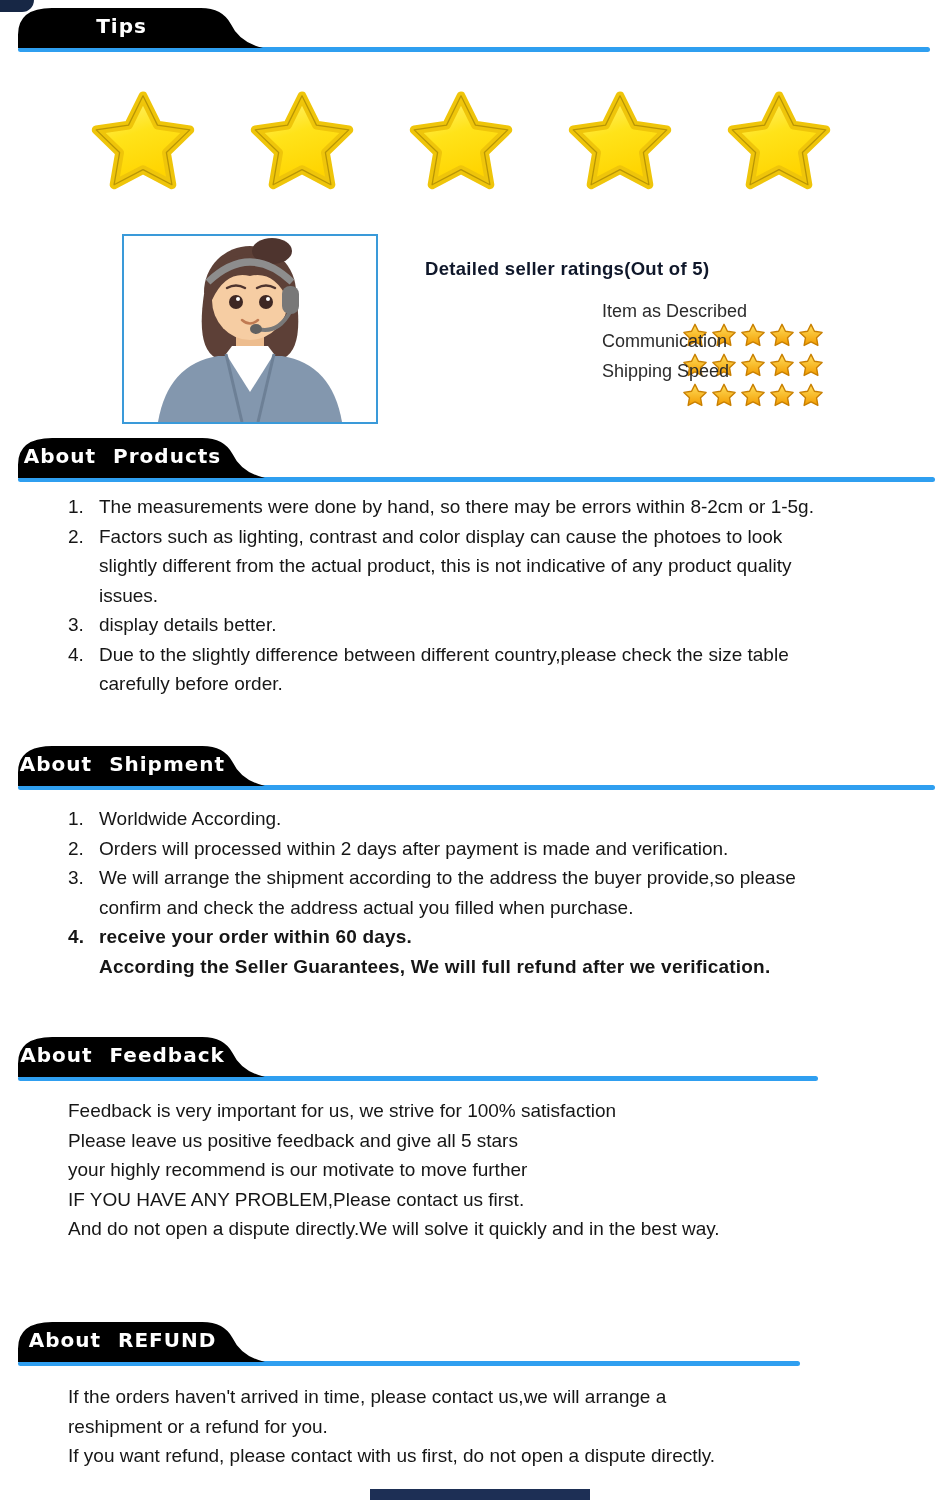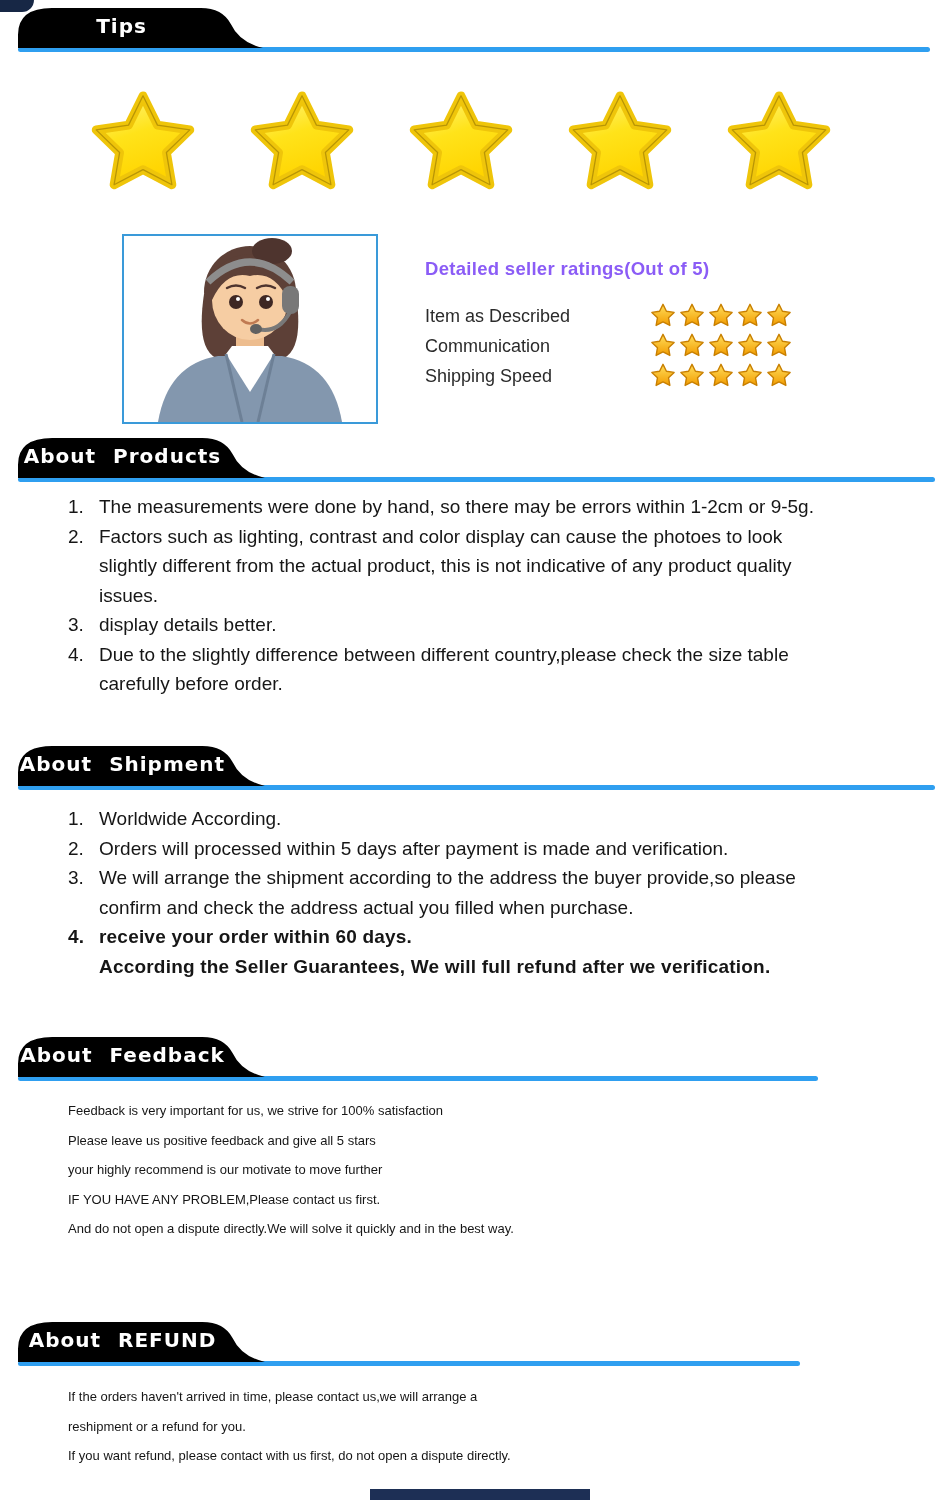--- a/index.html
+++ b/index.html
@@ -27,35 +27,35 @@
 
   
   .hero-stars{position:absolute;left:84px;top:82px;display:flex;gap:41px;}
   .big-star{width:118px;height:126px;}
 
   
   .avatar-box{position:absolute;left:122px;top:234px;width:256px;height:190px;box-sizing:border-box;
               border:2px solid #3a9ad9;background:#fff;}
   .avatar-box svg{width:100%;height:100%;display:block;}
   .ratings{position:absolute;left:425px;top:258px;width:400px;}
-  .r-title{font-size:18.5px;font-weight:bold;color:#8b5cf6;letter-spacing:.3px;}
+  .r-title{font-size:18.5px;font-weight:bold;color:#0f172a;letter-spacing:.3px;}
   .r-rows{margin-top:21px;}
-  .r-row{display:flex;align-items:center;height:30px;}
+  .r-row{display:flex;align-items:flex-end;height:30px;flex-direction:column;}
   .r-label{width:223px;font-size:18px;color:#2b2b2b;}
   .r-stars{display:flex;}
   .r-star{width:28px;height:28px;margin-left:1px;}
 
   
   .olist{position:absolute;left:68px;right:30px;font-size:19px;line-height:29.5px;}
   .oitem{display:flex;}
   .onum{width:31px;flex:none;}
   .strong{font-weight:bold;letter-spacing:.2px;}
 
   
-  .para{position:absolute;left:68px;right:30px;font-size:13px;line-height:29.5px;}
+  .para{position:absolute;left:68px;right:30px;font-size:19px;line-height:29.5px;}
 </style>
 </head>
 <body>
 
 <svg width="0" height="0" style="position:absolute" aria-hidden="true">
   <defs>
     <linearGradient id="gBig" x1="0" y1="0" x2="0.35" y2="1">
       <stop offset="0" stop-color="#FFF685"></stop>
       <stop offset="0.5" stop-color="#FFE31A"></stop>
       <stop offset="1" stop-color="#FFD400"></stop>
@@ -204,21 +204,21 @@
       <svg viewBox="0 0 260 44" preserveAspectRatio="none">
           <use href="#tabP"></use>
         </svg>
       <span class="tab-label">About Products</span>
     </div>
   </div>
   <div class="olist" style="top:492px">
     <div class="oitem">
       <span class="onum">1.</span>
       <div>
-          <div>The measurements were done by hand, so there may be errors within 1-2cm or 9-5g.</div>
+          <div>The measurements were done by hand, so there may be errors within 8-2cm or 1-5g.</div>
         </div>
     </div>
     <div class="oitem">
       <span class="onum">2.</span>
       <div>
         <div>Factors such as lighting, contrast and color display can cause the photoes to look</div>
         <div>slightly different from the actual product, this is not indicative of any product quality</div>
         <div>issues.</div>
       </div>
     </div>
@@ -249,21 +249,21 @@
   <div class="olist" style="top:804px">
     <div class="oitem">
       <span class="onum">1.</span>
       <div>
           <div>Worldwide According.</div>
         </div>
     </div>
     <div class="oitem">
       <span class="onum">2.</span>
       <div>
-          <div>Orders will processed within 5 days after payment is made and verification.</div>
+          <div>Orders will processed within 2 days after payment is made and verification.</div>
         </div>
     </div>
     <div class="oitem">
       <span class="onum">3.</span>
       <div>
         <div>We will arrange the shipment according to the address the buyer provide,so please</div>
         <div>confirm and check the address actual you filled when purchase.</div>
       </div>
     </div>
     <div class="oitem strong">

